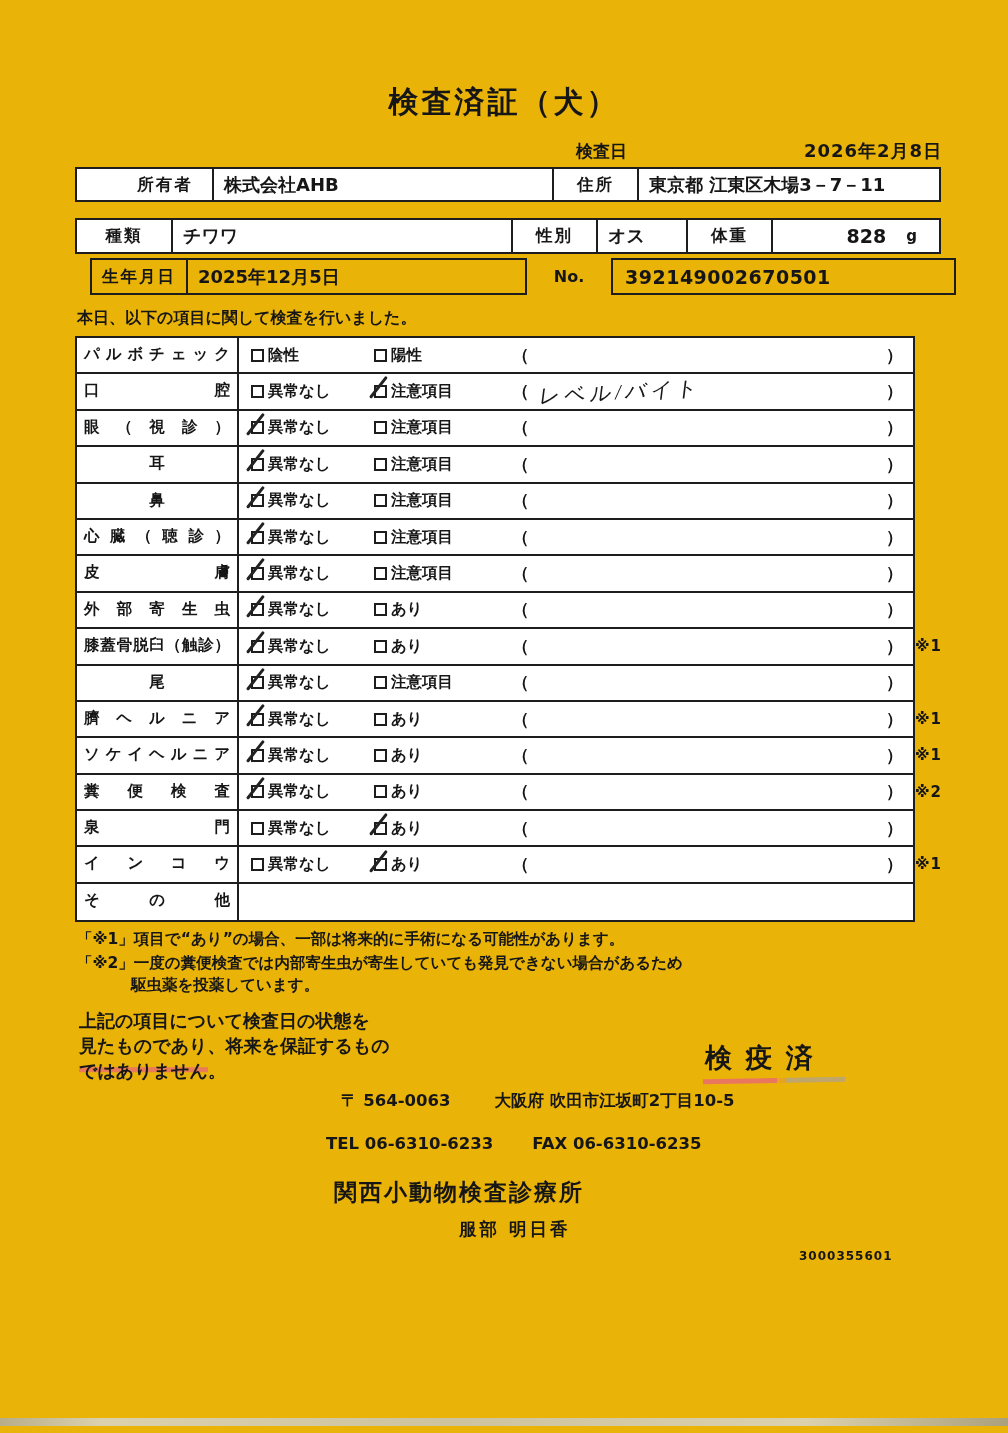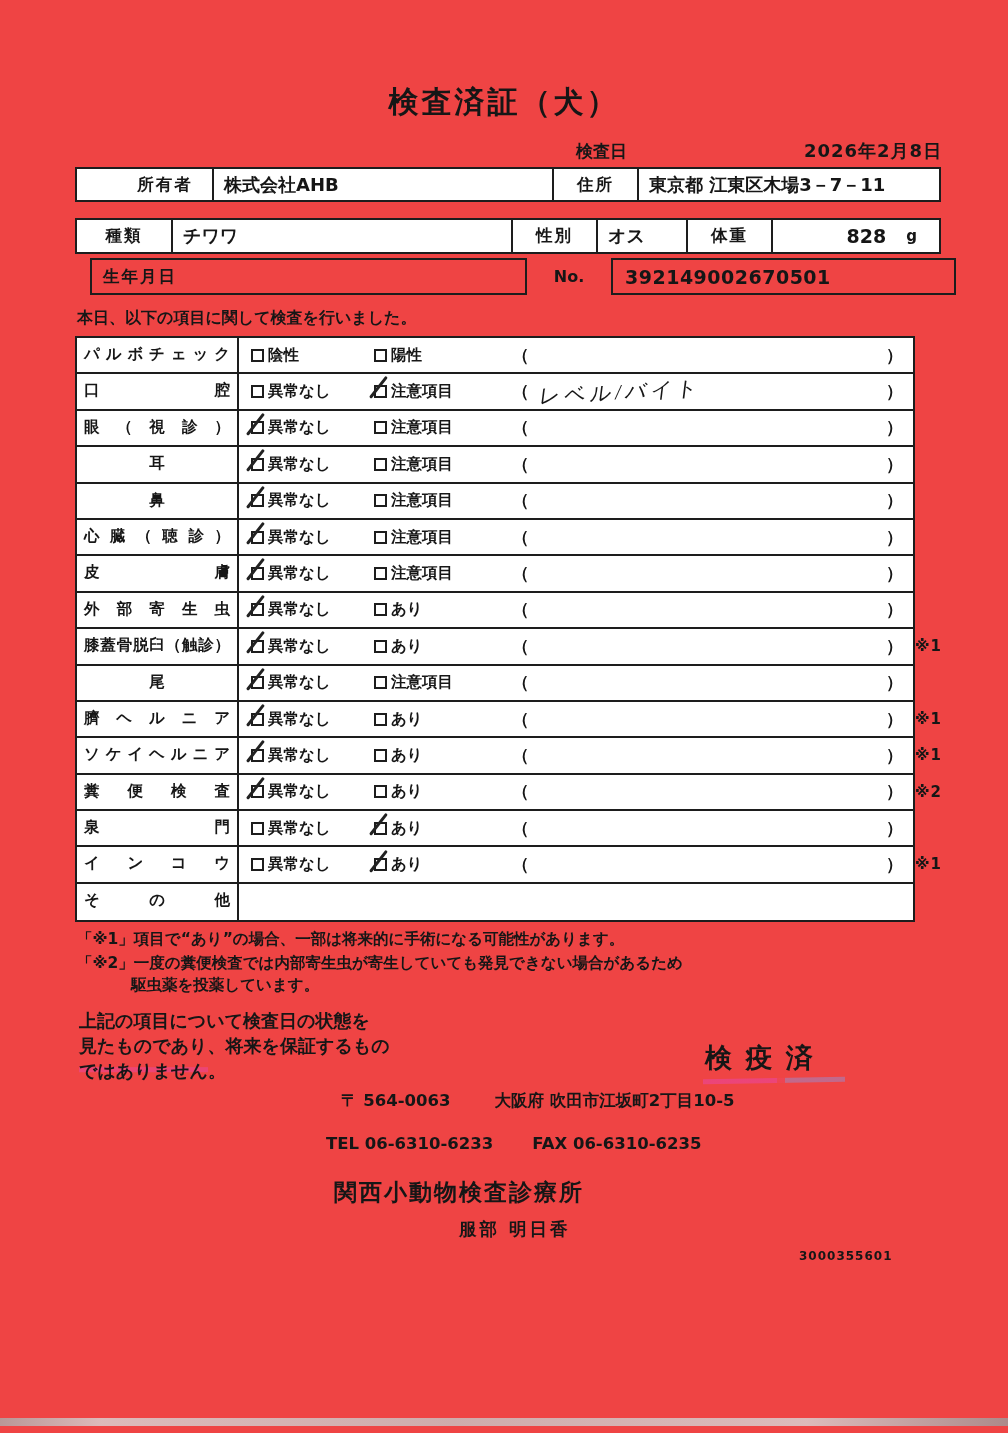--- a/index.html
+++ b/index.html
@@ -1,19 +1,19 @@
 <!DOCTYPE html>
 <html><head>
 <meta charset="utf-8">
 <style>
   * { margin:0; padding:0; box-sizing:border-box; }
   html,body { background:#ffffff; }
   .page {
     position:relative; width:1008px; height:1433px; margin:0 auto;
-    background:#ef4444; color:#161616; overflow:hidden;
+    background:#eab308; color:#161616; overflow:hidden;
     font-family:"DejaVu Sans","Liberation Sans",sans-serif;
   }
   .title { position:absolute; top:82px; left:0; width:100%; text-align:center;
     font-size:30px; font-weight:700; letter-spacing:3px; }
   .insp-date-label { position:absolute; top:140px; left:576px; font-size:17px; font-weight:700; }
   .insp-date-value { position:absolute; top:139px; left:804px; font-size:18px; font-weight:600; letter-spacing:1px; }
 
   .box-table { position:absolute; left:75px; width:866px; display:flex; border:2.2px solid #1d1d1d; background:#fff; }
   #owner-table { top:167px; height:35px;padding-left:41px; }
   #pet-table   { top:218px; height:36px; }
@@ -104,20 +104,21 @@
     <div class="cell lab w85">体重</div>
     <div class="cell val cflex weight-cell">
       <span class="weight-num">828</span>
       <span class="weight-unit">g</span>
     </div>
   </div>
 
   <div id="birth-row">
     <div class="birth-box">
       <div class="cell lab w96">生年月日</div>
+      <div class="cell val cflex">2025年12月5日</div>
     </div>
     <div class="no-label">No.</div>
     <div class="no-box">392149002670501</div>
   </div>
 
   <div class="intro">本日、以下の項目に関して検査を行いました。</div>
 
   <div id="insp-table">
 
     <div class="irow">

